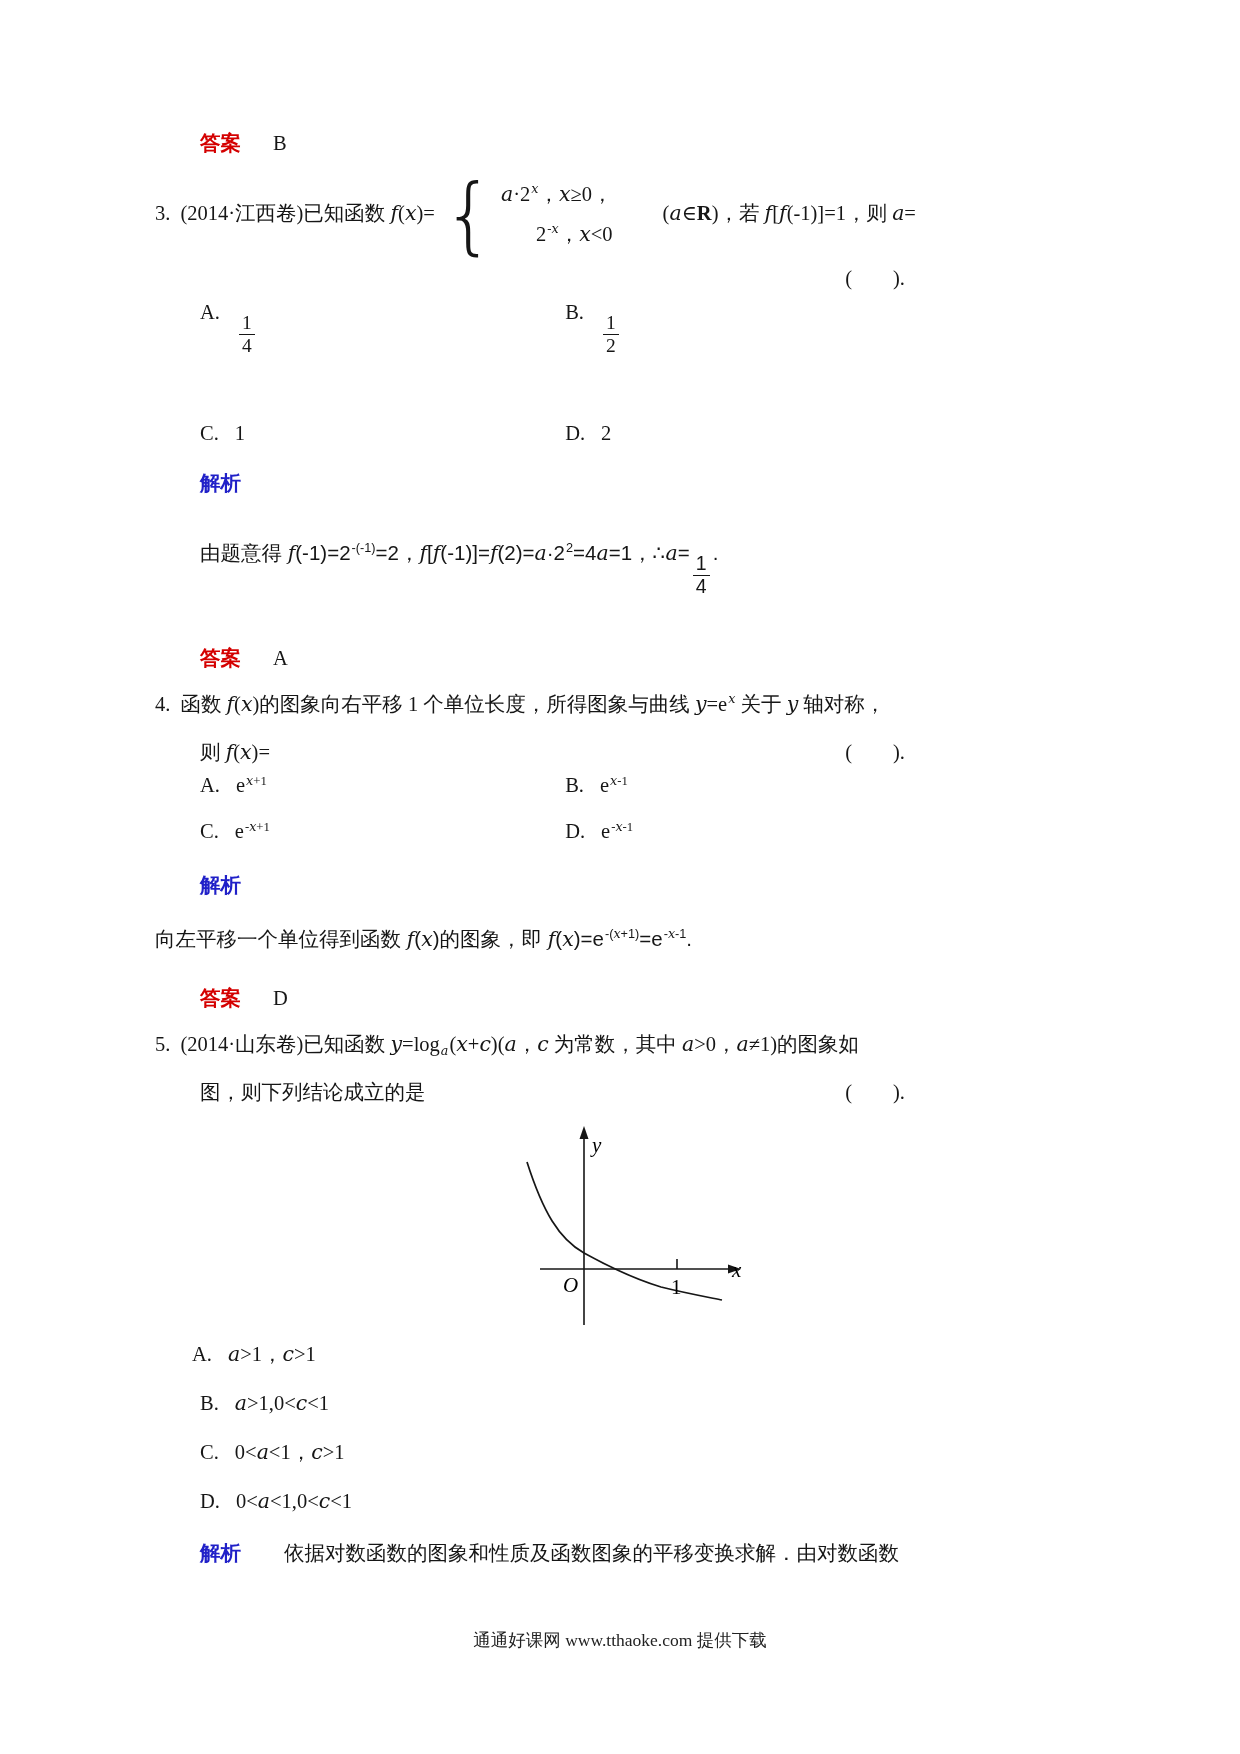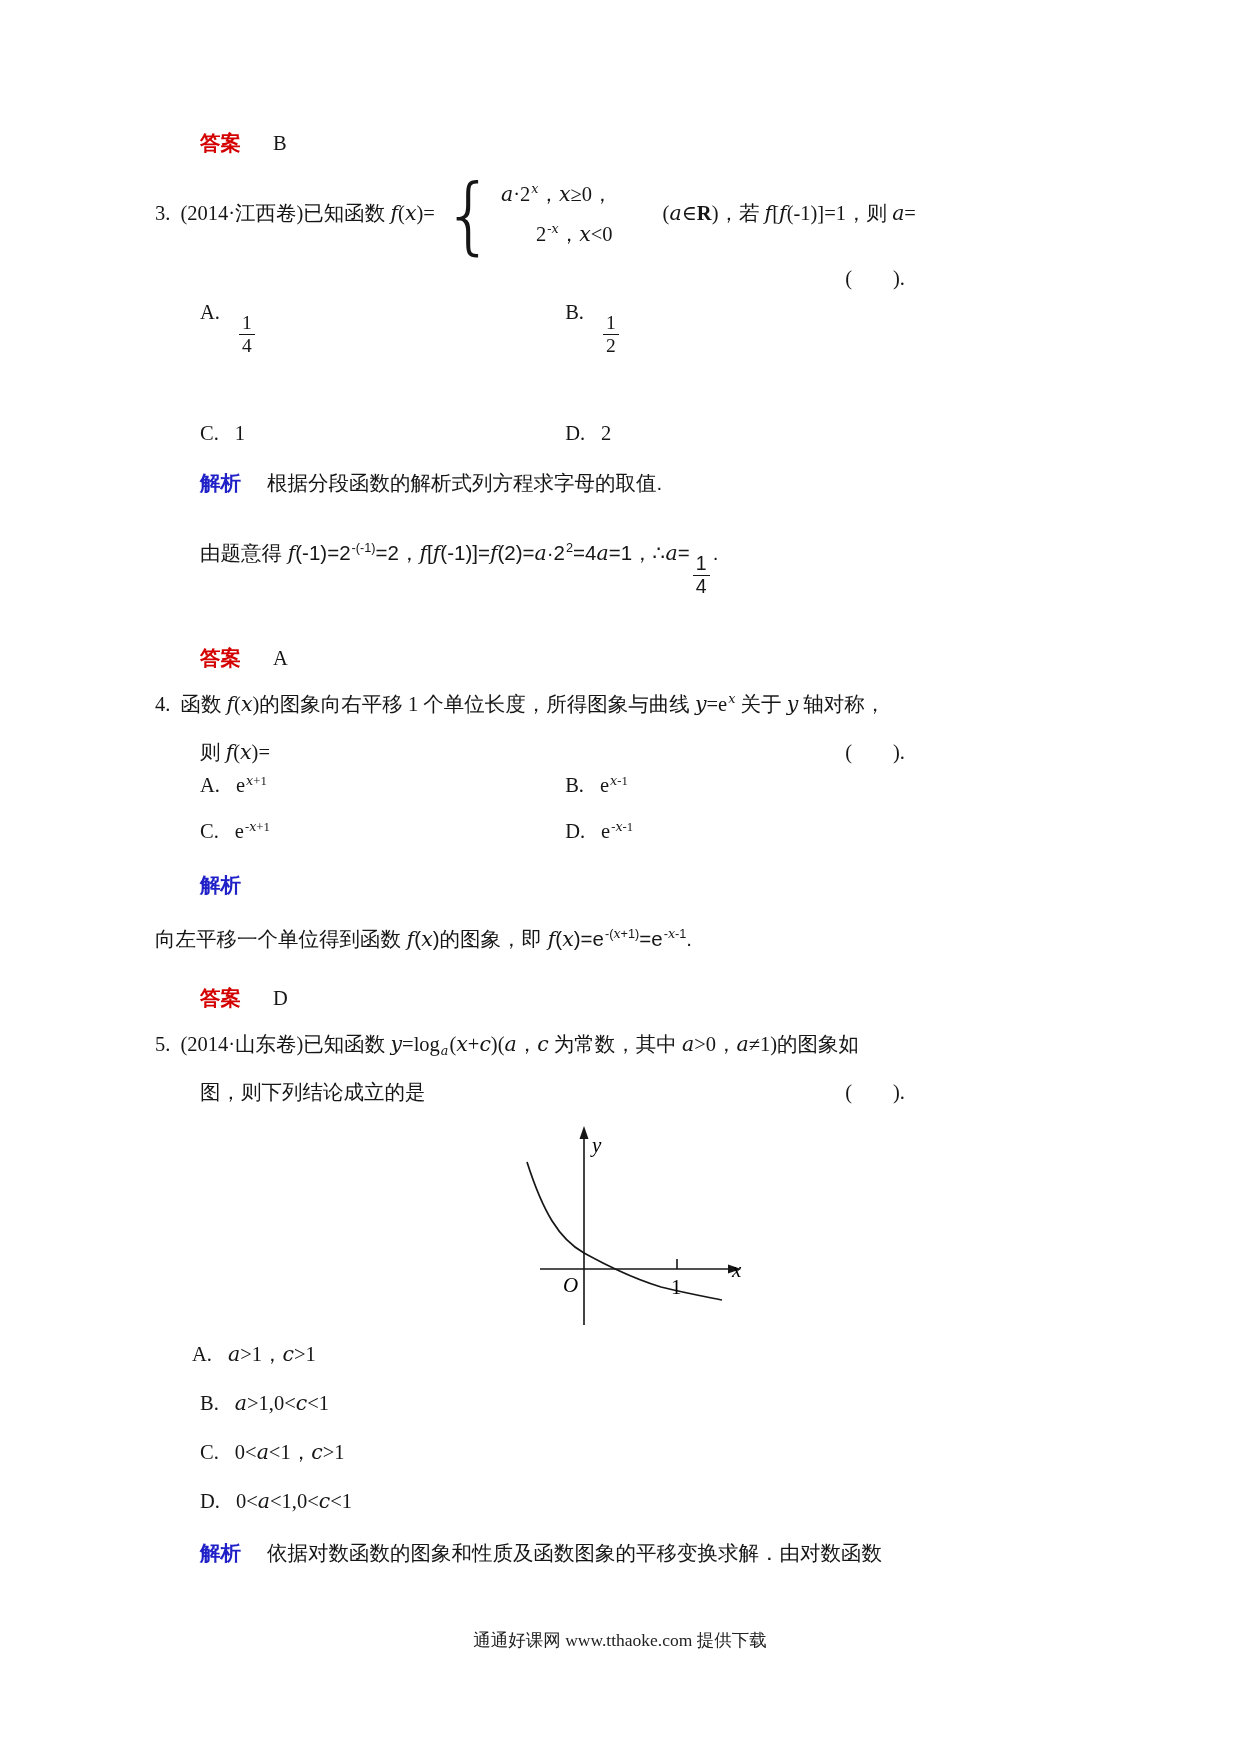--- a/index.html
+++ b/index.html
@@ -14,21 +14,21 @@
   sup{font-size:0.62em;vertical-align:baseline;position:relative;top:-0.62em;margin-left:1px;}
   sub{font-size:0.62em;vertical-align:baseline;position:relative;top:0.28em;margin:0 1px;}
   .frac{display:inline-flex;flex-direction:column;align-items:center;
         vertical-align:-0.52em;line-height:1.12;font-size:0.95em;margin:0 3px;}
   .fnum{border-bottom:1.4px solid #161616;padding:0 3px;}
   .fden{padding:0 3px;}
   .lbl{font-family:"Liberation Sans","DejaVu Sans",sans-serif;font-weight:700;}
   .ans-lbl{color:var(--answer-color,#d40000);}
   .ana-lbl{color:var(--analysis-color,#2020c8);}
   .ans-row{display:flex;gap:32px;align-items:baseline;}
-  .ana-row{display:flex;gap:26px;align-items:center;white-space:nowrap;}
+  .ana-row{display:flex;gap:43px;align-items:center;white-space:nowrap;}
   .ana-text{font-family:"Liberation Sans","DejaVu Sans",sans-serif;font-weight:500;}
   .qline{white-space:nowrap;}
   .qnum{margin-right:10px;}
   .pw{display:inline-flex;align-items:center;vertical-align:middle;margin:0 8px;}
   .pw-brace{font-size:82px;line-height:0.85;font-weight:300;
             font-family:"DejaVu Sans",sans-serif;margin-right:6px;transform:scaleY(1.02);}
   .pw-rows{display:inline-flex;flex-direction:column;gap:15px;text-align:right;}
   .outro{margin-left:42px;margin-top:36px;}
   .paren-right{text-align:right;}
   .between{display:flex;justify-content:space-between;align-items:center;}
@@ -68,21 +68,20 @@
           <span class="fden">2</span>
         </span></span></span>
 </div>
 <div class="abs optrow" style="top:420px;left:200px;">
   <span class="cell"><span class="opt-label">C.</span><span>1</span></span>
   <span class="cell"><span class="opt-label">D.</span><span>2</span></span>
 </div>
 
 <div class="abs ana-row" style="top:470px;left:200px;">
   <span class="lbl ana-lbl">解析</span>
-  <span class="ana-text">根据分段函数的解析式列方程求字母的取值.</span>
 </div>
 <div class="abs ana-text qline" style="top:540px;left:200px;">由题意得 <i>f</i>(-1)=2<sup>-(-1)</sup>=2，<i>f</i>[<i>f</i>(-1)]=<i>f</i>(2)=<i>a</i>·2<sup>2</sup>=4<i>a</i>=1，∴<i>a</i>=<span class="frac">
       <span class="fnum">1</span>
       <span class="fden">4</span>
     </span>.</div>
 
 <div class="abs ans-row" style="top:645px;left:200px;">
   <span class="lbl ans-lbl">答案</span>
   <span>A</span>
 </div>

